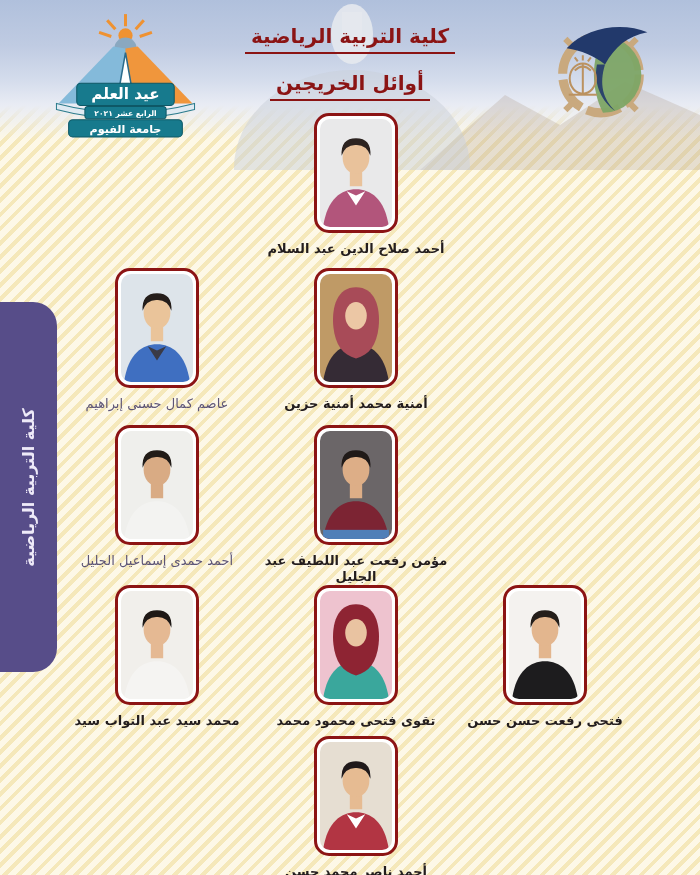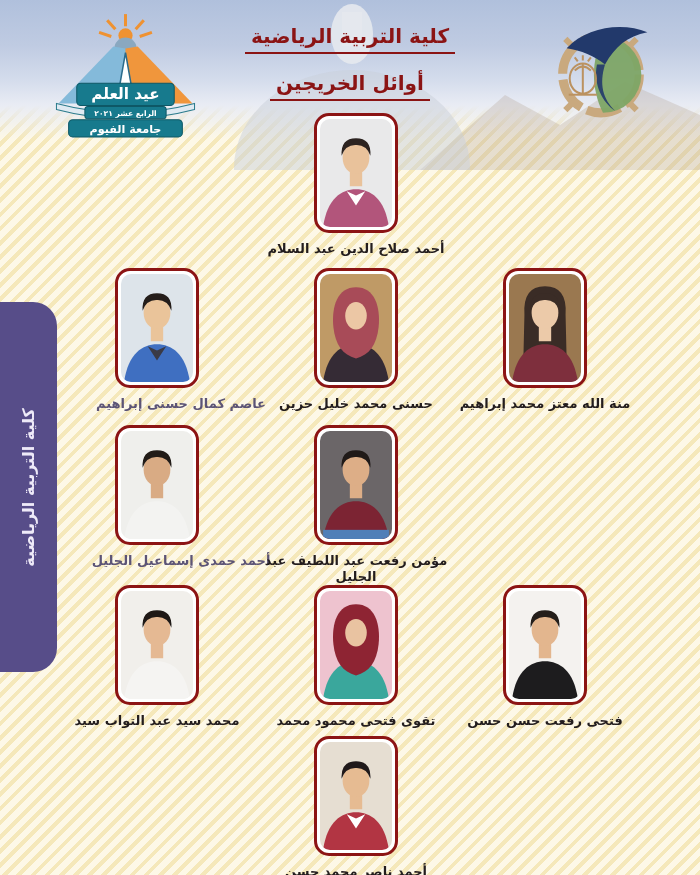--- a/index.html
+++ b/index.html
@@ -56,21 +56,21 @@
     box-sizing:border-box;width:84px;height:120px;background:#ffffff;
     border:3px solid #8c1414;border-radius:15px;padding:3px;
   }
   .photo{width:72px;height:108px;border-radius:10px;overflow:hidden;}
   .photo svg{display:block;}
   .gname{
     position:absolute;top:128px;left:-58px;width:200px;text-align:center;
     font-size:13px;line-height:1.2;
   }
   .n-plain{color:#231d1e;font-weight:bold;}
-  .n-soft{color:#5c5476;font-weight:bold;margin-left:24px;}
+  .n-soft{color:#5c5476;font-weight:normal;}
   
   .banner-text{fill:#ffffff;font-family:"DejaVu Sans",sans-serif;font-weight:bold;}
 </style>
 </head>
 <body>
 
 <div class="page">
 
   <div class="header">
     <div class="header-sky"></div>
@@ -177,36 +177,21 @@
             <div class="photo">
               <svg viewBox="0 0 70 106" preserveAspectRatio="none" width="100%" height="100%">
                 <rect width="70" height="106" fill="#bf9a66"></rect>
                 <rect x="29" y="50" width="12" height="16" fill="#ecc7a5"></rect>
                 <path d="M3,106 C7,78 21,69 35,69 C49,69 63,78 67,106 Z" fill="#352b35"></path>
                 <path d="M35,13 C17,13 11,32 13,52 C15,70 22,79 35,83 C48,79 55,70 57,52 C59,32 53,13 35,13 Z" fill="#a84b58"></path>
                 <ellipse cx="35" cy="41" rx="10.5" ry="13.5" fill="#ecc7a5"></ellipse>
               </svg>
             </div>
           </div>
-          <div class="gname n-plain" dir="rtl">حسنى محمد خليل حزين</div>
-        </div>
-        <div class="card pos-2">
-          <div class="frame">
-            <div class="photo">
-              <svg viewBox="0 0 70 106" preserveAspectRatio="none" width="100%" height="100%">
-                <rect width="70" height="106" fill="#9a7850"></rect>
-                <path d="M15,40 Q13,12 35,12 Q57,12 55,40 L56,82 Q45,90 35,90 Q25,90 14,82 Z" fill="#3a2c26"></path>
-                <rect x="29" y="50" width="12" height="16" fill="#eccaa9"></rect>
-                <path d="M3,106 C7,78 21,69 35,69 C49,69 63,78 67,106 Z" fill="#7e2f3d"></path>
-                <ellipse cx="35" cy="38" rx="13" ry="16" fill="#eccaa9"></ellipse>
-                <path d="M21,36 Q20,19 35,19 Q50,19 49,36 Q45,25 35,25.5 Q25,25 21,36 Z" fill="#3a2c26"></path>
-              </svg>
-            </div>
-          </div>
-          <div class="gname n-plain" dir="rtl">منة الله معتز محمد إبراهيم</div>
+          <div class="gname n-plain" dir="rtl">أمنية محمد أمنية حزين</div>
         </div>
       </div>
       <div class="g-row r2">
         <div class="card pos-0">
           <div class="frame">
             <div class="photo">
               <svg viewBox="0 0 70 106" preserveAspectRatio="none" width="100%" height="100%">
                 <rect width="70" height="106" fill="#efefec"></rect>
                 <rect x="29" y="50" width="12" height="16" fill="#d9ab84"></rect>
                 <path d="M3,106 C7,78 21,69 35,69 C49,69 63,78 67,106 Z" fill="#f3f3f1"></path>

